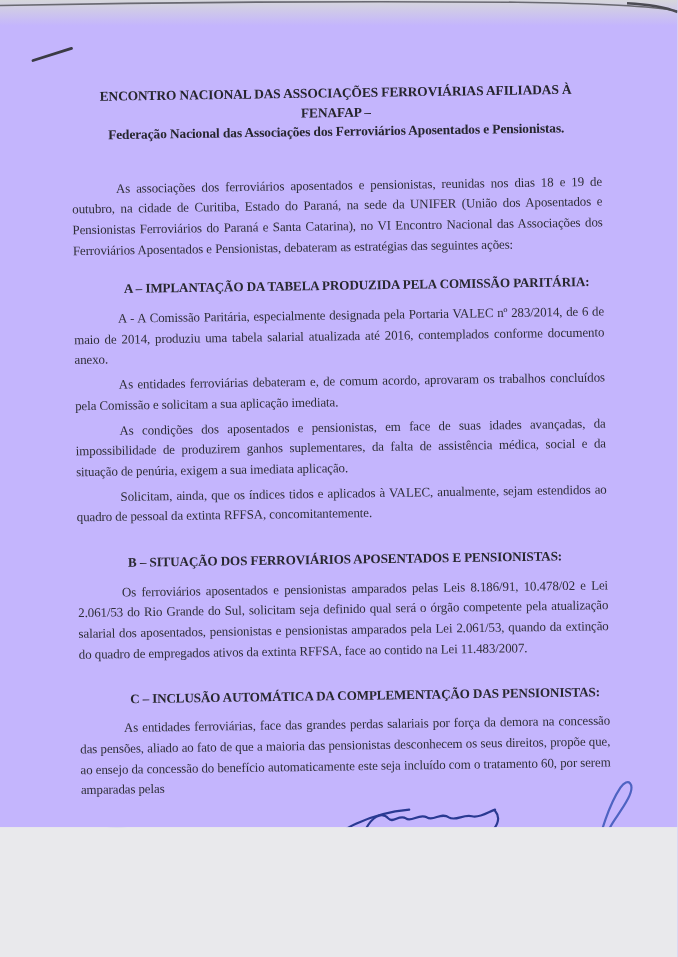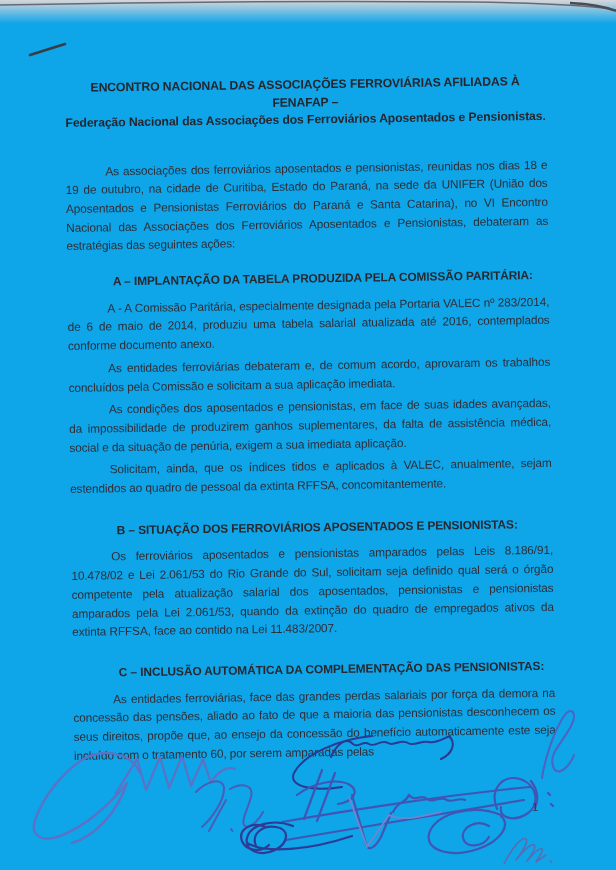--- a/index.html
+++ b/index.html
@@ -1,21 +1,21 @@
 <!DOCTYPE html>
 <html lang="pt"><head>
 <meta charset="utf-8">
 <style>
   html,body{margin:0;padding:0;background:#e9e9ec;}
   .page{
     position:relative;
-    width:616px;height:870px;
-    background:#0ea5e9;
+    width:616px;height:752px;
+    background:#c4b5fd;
     overflow:hidden;
-    font-family:Liberation Sans, sans-serif;
+    font-family:Liberation Serif, serif;
     color:#2e2e37;
   }
   .scan-top{
     position:absolute;left:0;top:0;width:616px;height:26px;
     background:linear-gradient(180deg,#d6d7db 0%, rgba(255,255,255,0) 90%);
   }
   .marks{position:absolute;left:0;top:0;}
   .content{
     position:absolute;left:64px;top:80px;width:482px;
     transform:rotate(-0.85deg);

